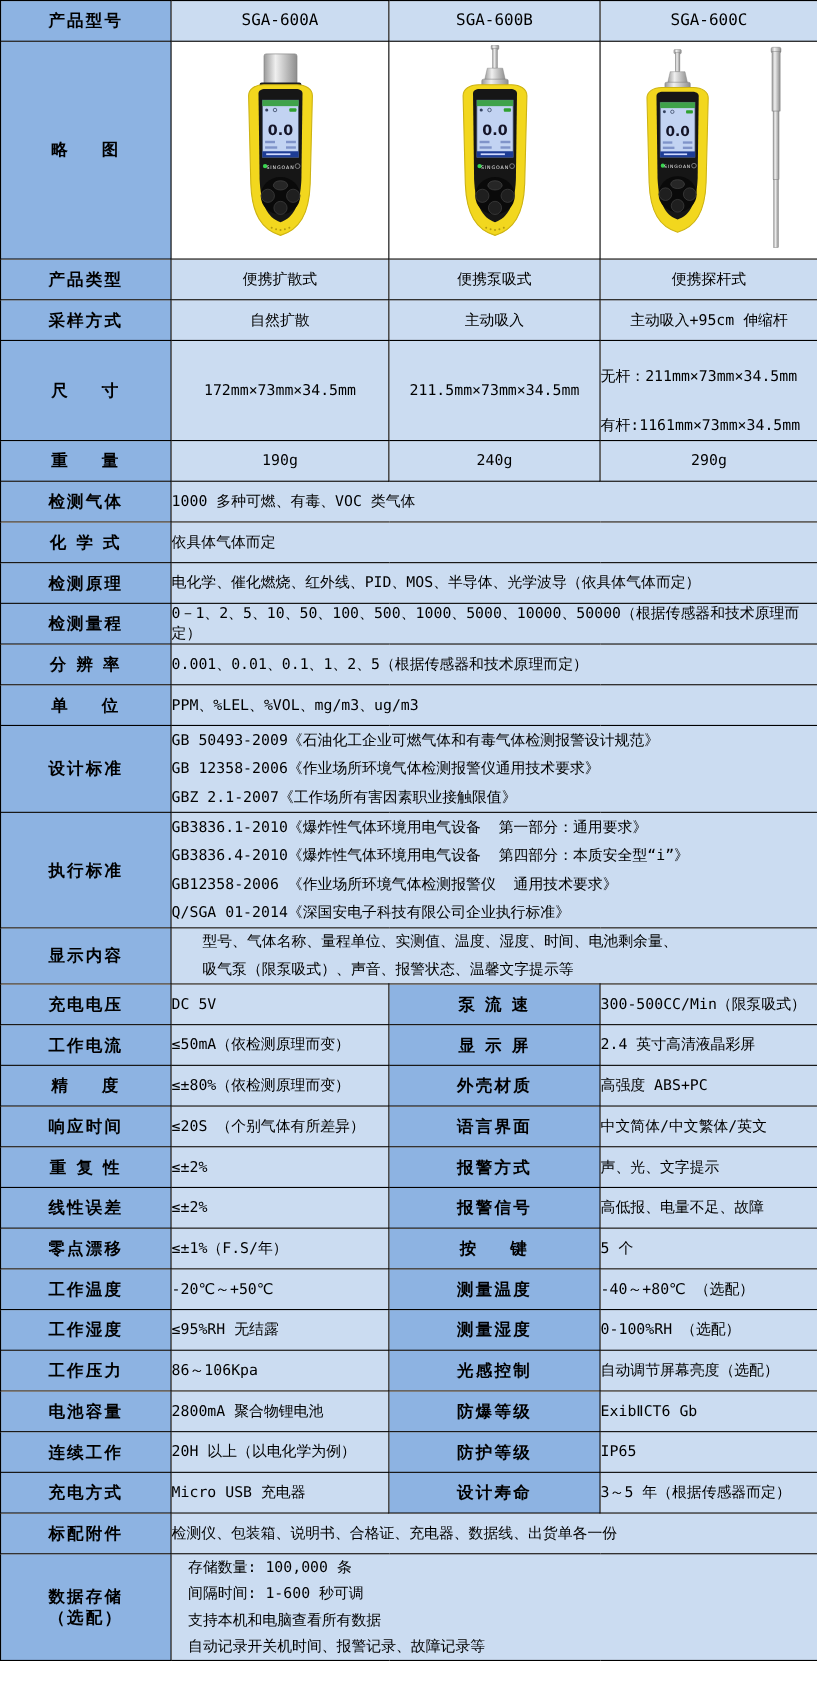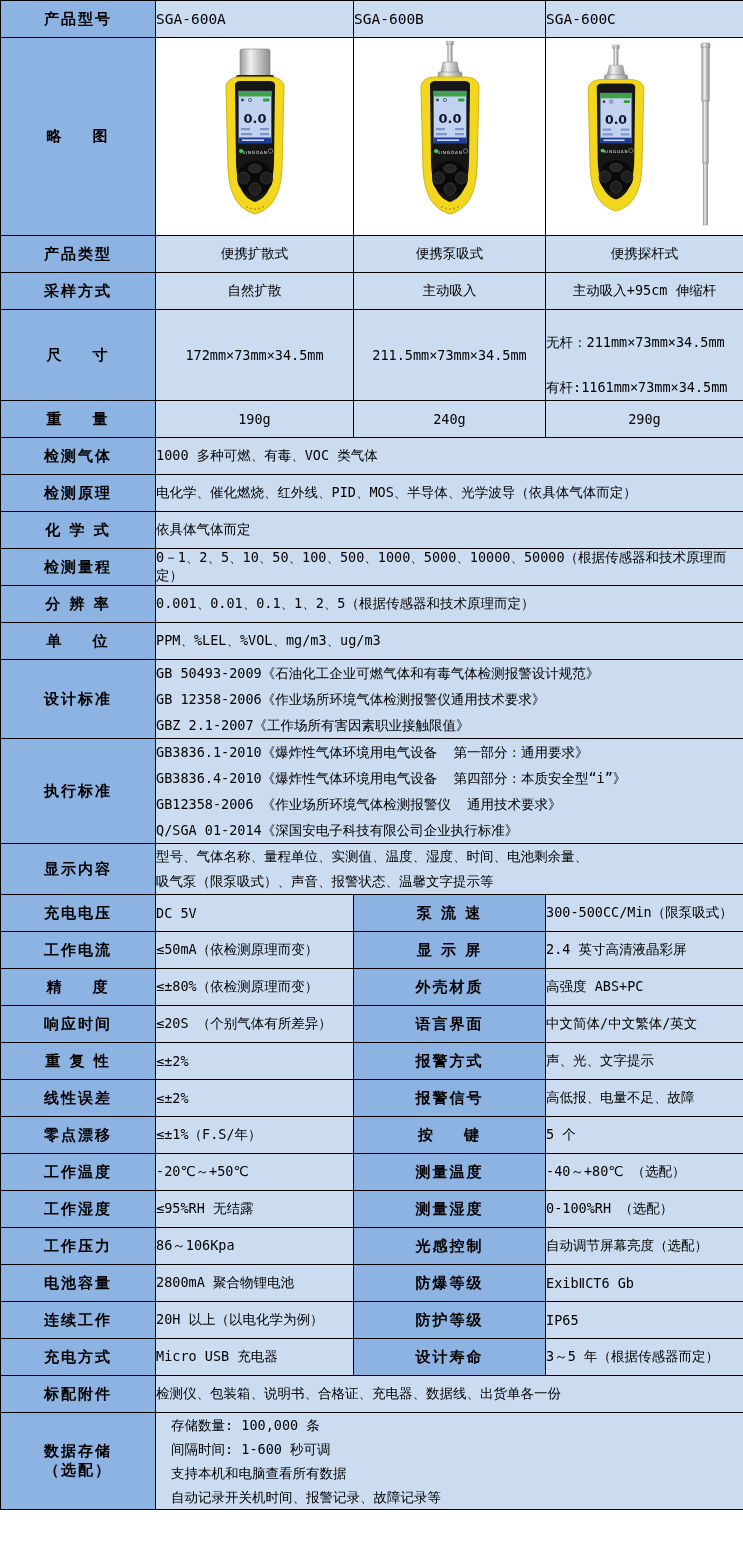--- a/index.html
+++ b/index.html
@@ -12,24 +12,24 @@
   tr.h-disp{height:50px} tr.h-store{height:97px}
   
   td.lbl{background:#8DB3E2;font-weight:bold;font-size:15px;text-align:center;letter-spacing:2px;}
   td.lbl span{white-space:pre;}
   td.val{background:#CBDCF1;font-size:13.5px;font-family:"DejaVu Sans Mono","DejaVu Sans","Liberation Sans",sans-serif;}
   td.val span{white-space:pre-wrap;}
   td.c{text-align:center;}
   td.l{text-align:left;padding:2px 8px;}
   td.img-cell{background:#ffffff;text-align:left;vertical-align:middle;}
   .ln{line-height:26px;white-space:pre-wrap;}
-  .disp .ln{line-height:25px;}
+  .disp .ln{line-height:25px;padding-left:28px;}
   .store .ln{line-height:24px;padding-left:15px;}
   .two-line .ln{line-height:26px;margin-top:19px;}
-  td.model{background:#CBDCF1;font-size:14.5px;text-align:left;font-family:"DejaVu Sans Mono","DejaVu Sans",sans-serif;}
+  td.model{background:#CBDCF1;font-size:14.5px;text-align:center;font-family:"DejaVu Sans Mono","DejaVu Sans",sans-serif;}
   svg{display:block;margin:0 auto;}
 </style>
 </head>
 <body>
 
 <table class="spec">
   <colgroup>
       <col style="width:155px">
       <col style="width:198px">
       <col style="width:192px">
@@ -204,26 +204,26 @@
     <td class="val c"><span>190g</span></td>
     <td class="val c"><span>240g</span></td>
     <td class="val c"><span>290g</span></td>
   </tr>
 
   <tr class="h-std">
     <td class="lbl"><span>检测气体</span></td>
     <td class="val l" colspan="3"><span>1000 多种可燃、有毒、VOC 类气体</span></td>
   </tr>
   <tr class="h-std">
+    <td class="lbl"><span>化 学 式</span></td>
+    <td class="val l" colspan="3"><span>依具体气体而定</span></td>
+  </tr>
+  <tr class="h-std">
     <td class="lbl"><span>检测原理</span></td>
     <td class="val l" colspan="3"><span>电化学、催化燃烧、红外线、PID、MOS、半导体、光学波导（依具体气体而定）</span></td>
-  </tr>
-  <tr class="h-std">
-    <td class="lbl"><span>化 学 式</span></td>
-    <td class="val l" colspan="3"><span>依具体气体而定</span></td>
   </tr>
   <tr class="h-std">
     <td class="lbl"><span>检测量程</span></td>
     <td class="val l" colspan="3"><span>0－1、2、5、10、50、100、500、1000、5000、10000、50000（根据传感器和技术原理而定）</span></td>
   </tr>
   <tr class="h-std">
     <td class="lbl"><span>分 辨 率</span></td>
     <td class="val l" colspan="3"><span>0.001、0.01、0.1、1、2、5（根据传感器和技术原理而定）</span></td>
   </tr>
   <tr class="h-std">

